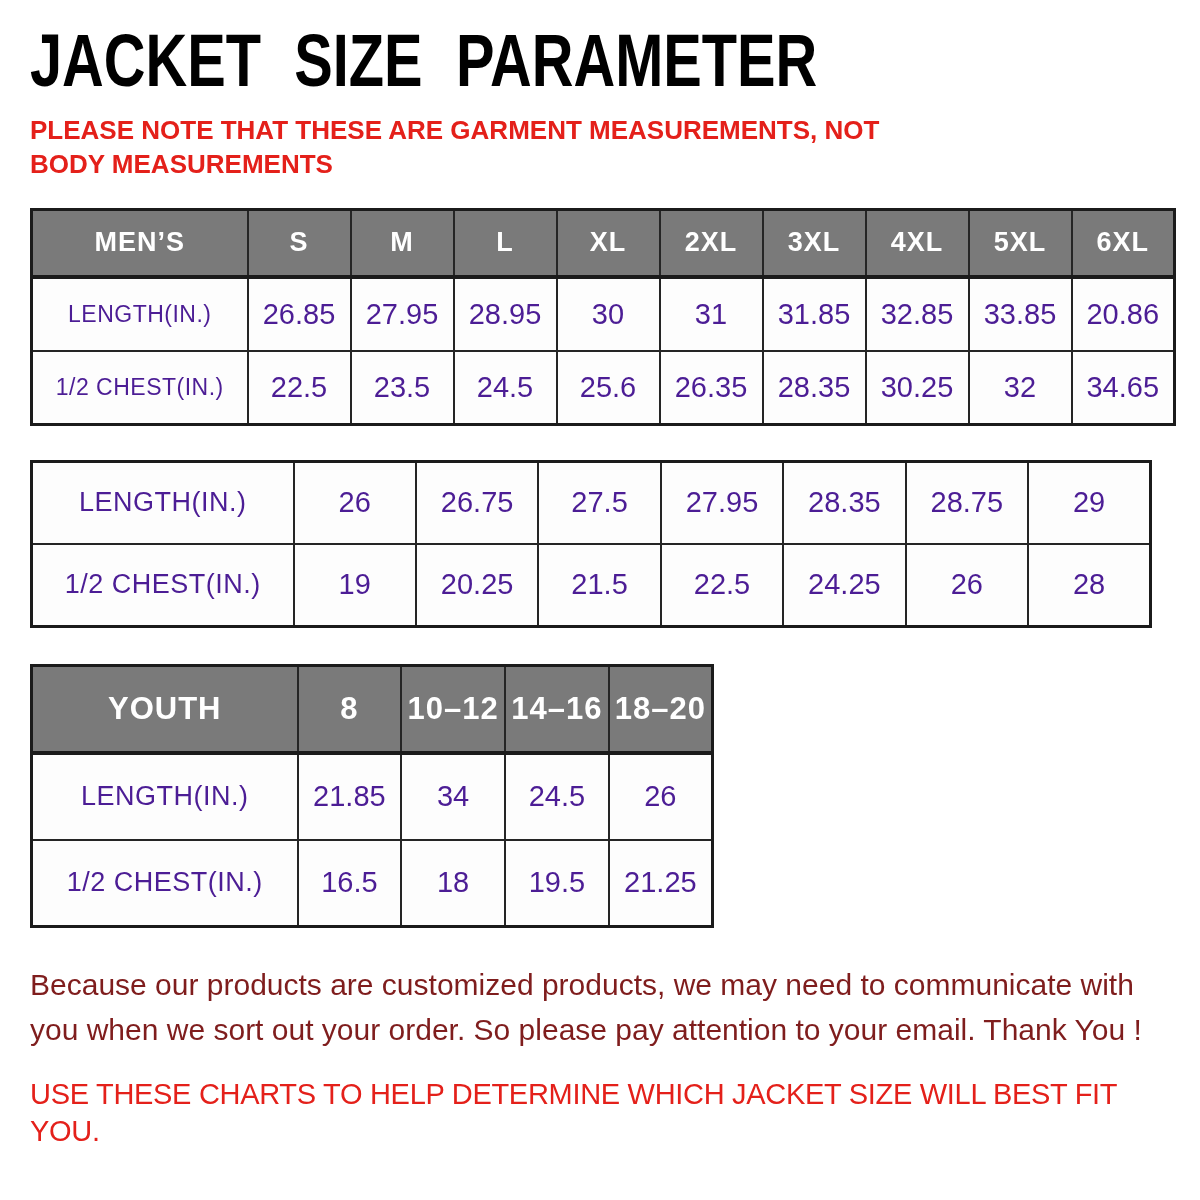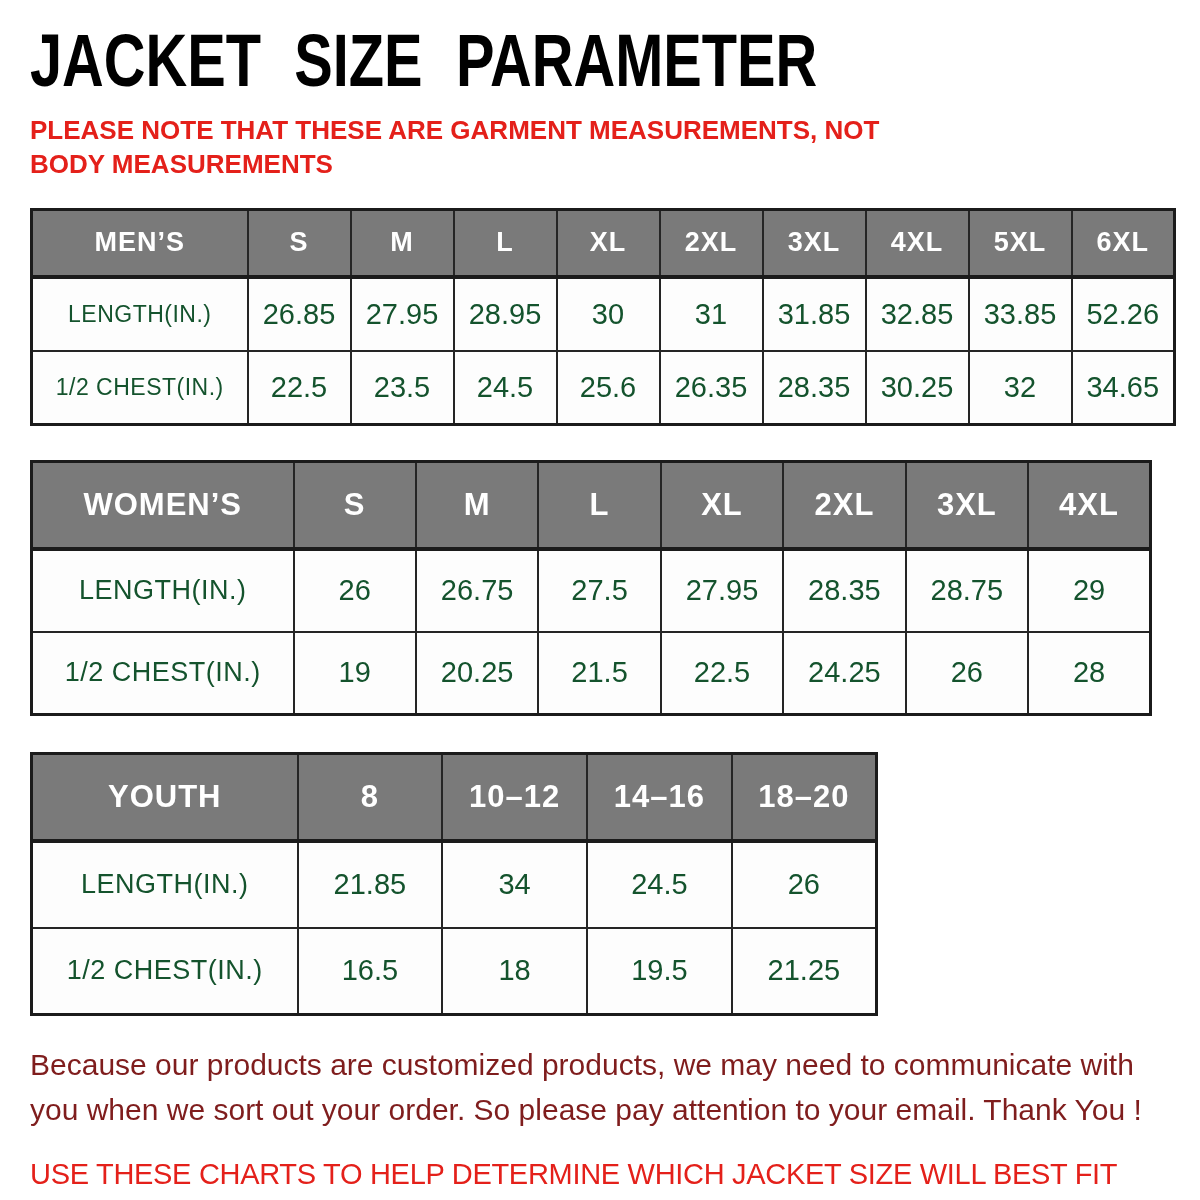--- a/index.html
+++ b/index.html
@@ -49,36 +49,36 @@
     padding: 0;
   }
   table.size-table th {
     background: #7a7a7a;
     color: #ffffff;
     font-weight: 600;
     letter-spacing: 1px;
     border-bottom: 4px solid #1b1b1b;
   }
   table.size-table td {
-    color: #14532d;
+    color: #4c1d95;
   }
   
   .t-mens { width: 1146px; margin-bottom: 34px; }
   .t-mens th { height: 64px; font-size: 27px; }
   .t-mens td { height: 71px; font-size: 29px; }
   .t-mens .label-col { width: 216px; }
   .t-mens td.row-label { font-size: 23px; letter-spacing: 0.5px; }
   
   .t-womens { width: 1122px; margin-bottom: 36px; }
   .t-womens th { height: 84px; font-size: 31px; }
   .t-womens td { height: 80px; font-size: 29px; }
   .t-womens .label-col { width: 262px; }
   .t-womens td.row-label { font-size: 27px; letter-spacing: 0.5px; }
   
-  .t-youth { width: 848px; margin-bottom: 26px; border-radius: 11px; }
+  .t-youth { width: 684px; margin-bottom: 34px; border-radius: 11px; }
   .t-youth th { height: 84px; font-size: 31px; }
   .t-youth td { height: 84px; font-size: 29px; }
   .t-youth .label-col { width: 266px; }
   .t-youth td.row-label { font-size: 27px; letter-spacing: 0.5px; }
 
   .footer-note-1 {
     color: #7f1d1d;
     font-size: 30px;
     line-height: 1.5;
     max-width: 1160px;
@@ -128,21 +128,21 @@
   <tr>
     <td class="row-label">LENGTH(IN.)</td>
     <td>26.85</td>
     <td>27.95</td>
     <td>28.95</td>
     <td>30</td>
     <td>31</td>
     <td>31.85</td>
     <td>32.85</td>
     <td>33.85</td>
-    <td>52.26</td>
+    <td>20.86</td>
   </tr>
   <tr>
     <td class="row-label">1/2 CHEST(IN.)</td>
     <td>22.5</td>
     <td>23.5</td>
     <td>24.5</td>
     <td>25.6</td>
     <td>26.35</td>
     <td>28.35</td>
     <td>30.25</td>
@@ -157,30 +157,20 @@
       <col class="label-col">
       <col>
       <col>
       <col>
       <col>
       <col>
       <col>
       <col>
     </colgroup>
   <tbody>
-      <tr>
-    <th>WOMEN’S</th>
-    <th>S</th>
-    <th>M</th>
-    <th>L</th>
-    <th>XL</th>
-    <th>2XL</th>
-    <th>3XL</th>
-    <th>4XL</th>
-  </tr>
   <tr>
     <td class="row-label">LENGTH(IN.)</td>
     <td>26</td>
     <td>26.75</td>
     <td>27.5</td>
     <td>27.95</td>
     <td>28.35</td>
     <td>28.75</td>
     <td>29</td>
   </tr>

